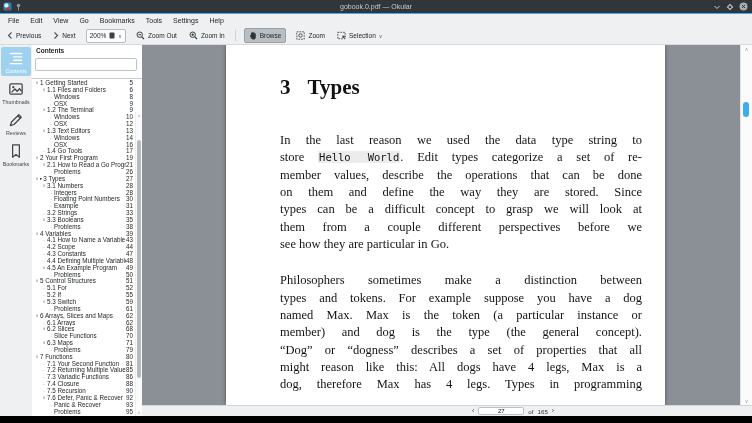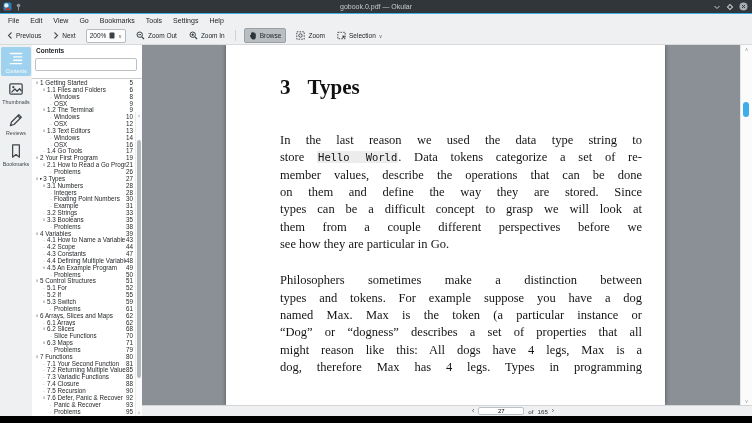--- a/index.html
+++ b/index.html
@@ -565,31 +565,32 @@
 </div>
 
 <div id="docarea" class="abs">
   <div id="page">
     <div id="heading">
       <span class="hnum">3</span><span>Types</span>
     </div>
     <div id="page-body">
         <div class="para">
           <div class="line"><span>In the last reason we used the data type string to</span></div>
-          <div class="line"><span>store </span><span class="code">Hello World</span><span>. Data tokens categorize a set of re-</span></div>
+          <div class="line"><span>store </span><span class="code">Hello World</span><span>. Edit types categorize a set of re-</span></div>
           <div class="line"><span>member values, describe the operations that can be done</span></div>
           <div class="line"><span>on them and define the way they are stored. Since</span></div>
           <div class="line"><span>types can be a difficult concept to grasp we will look at</span></div>
           <div class="line"><span>them from a couple different perspectives before we</span></div>
           <div class="line lastline"><span>see how they are particular in Go.</span></div>
         </div>
         <div class="para">
           <div class="line"><span>Philosophers sometimes make a distinction between</span></div>
           <div class="line"><span>types and tokens. For example suppose you have a dog</span></div>
           <div class="line"><span>named Max. Max is the token (a particular instance or</span></div>
+          <div class="line"><span>member) and dog is the type (the general concept).</span></div>
           <div class="line"><span>“Dog” or “dogness” describes a set of properties that all</span></div>
           <div class="line"><span>might reason like this: All dogs have 4 legs, Max is a</span></div>
           <div class="line"><span>dog, therefore Max has 4 legs. Types in programming</span></div>
         </div>
       </div>
   </div>
   <div id="doc-scroll">
     <span class="sb-arrow" style="top:1px;">∧</span>
     <div id="doc-thumb"></div>
     <span class="sb-arrow" style="bottom:1px;">∨</span>

